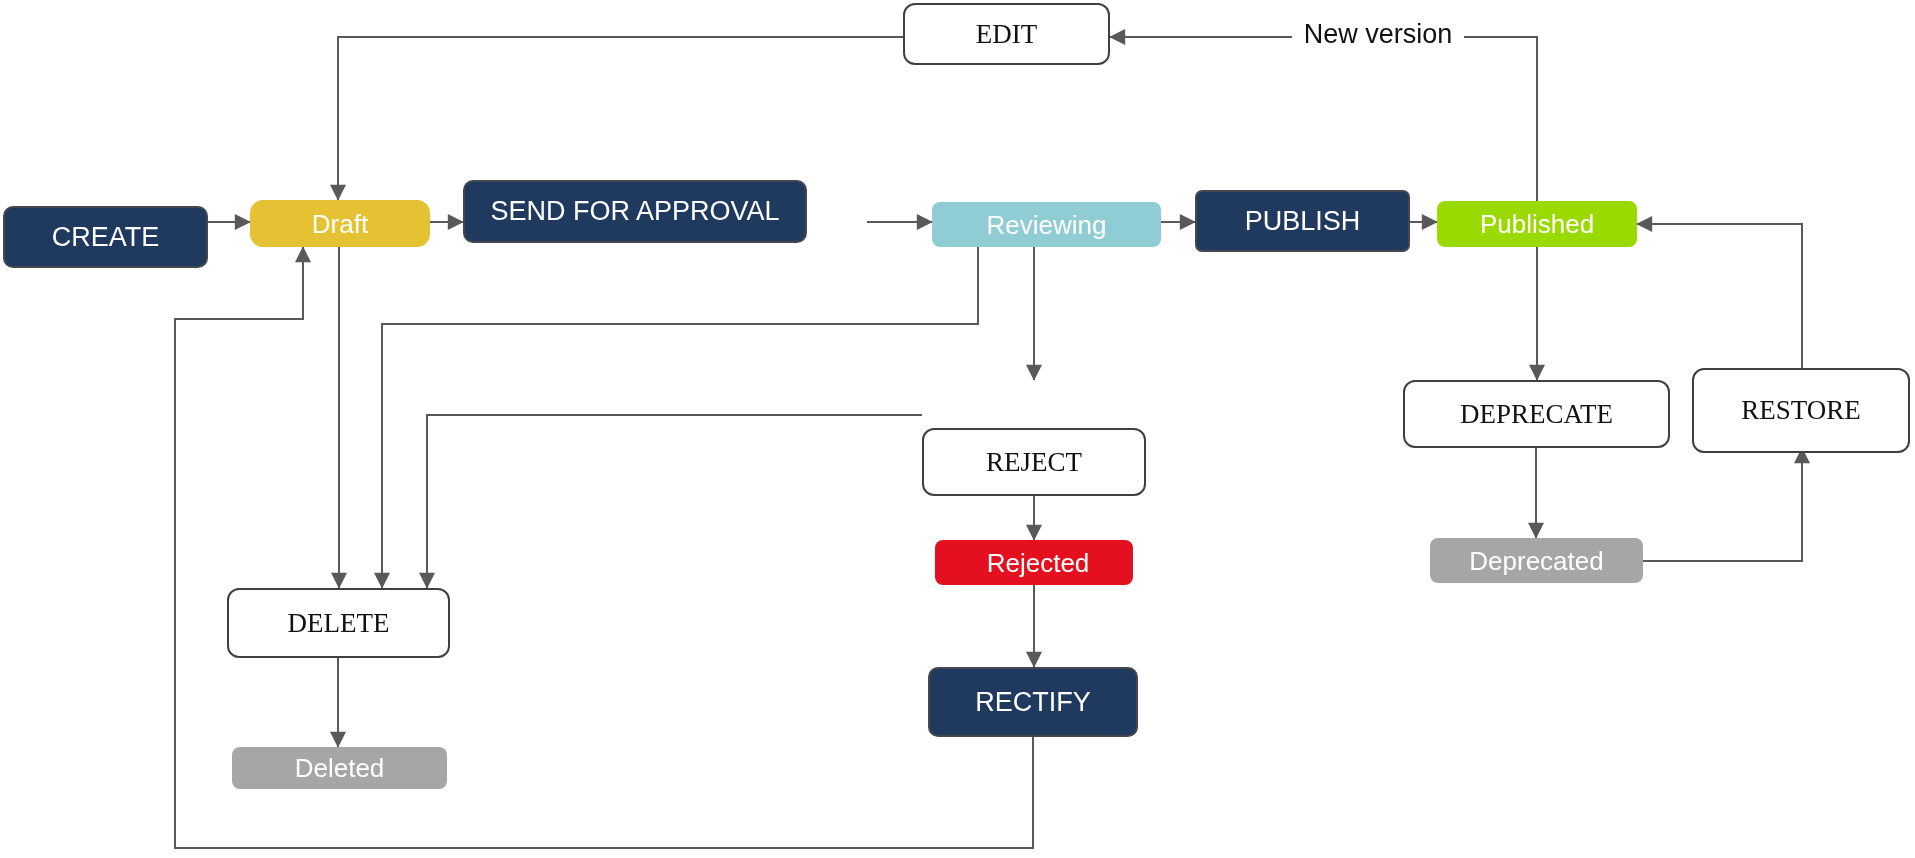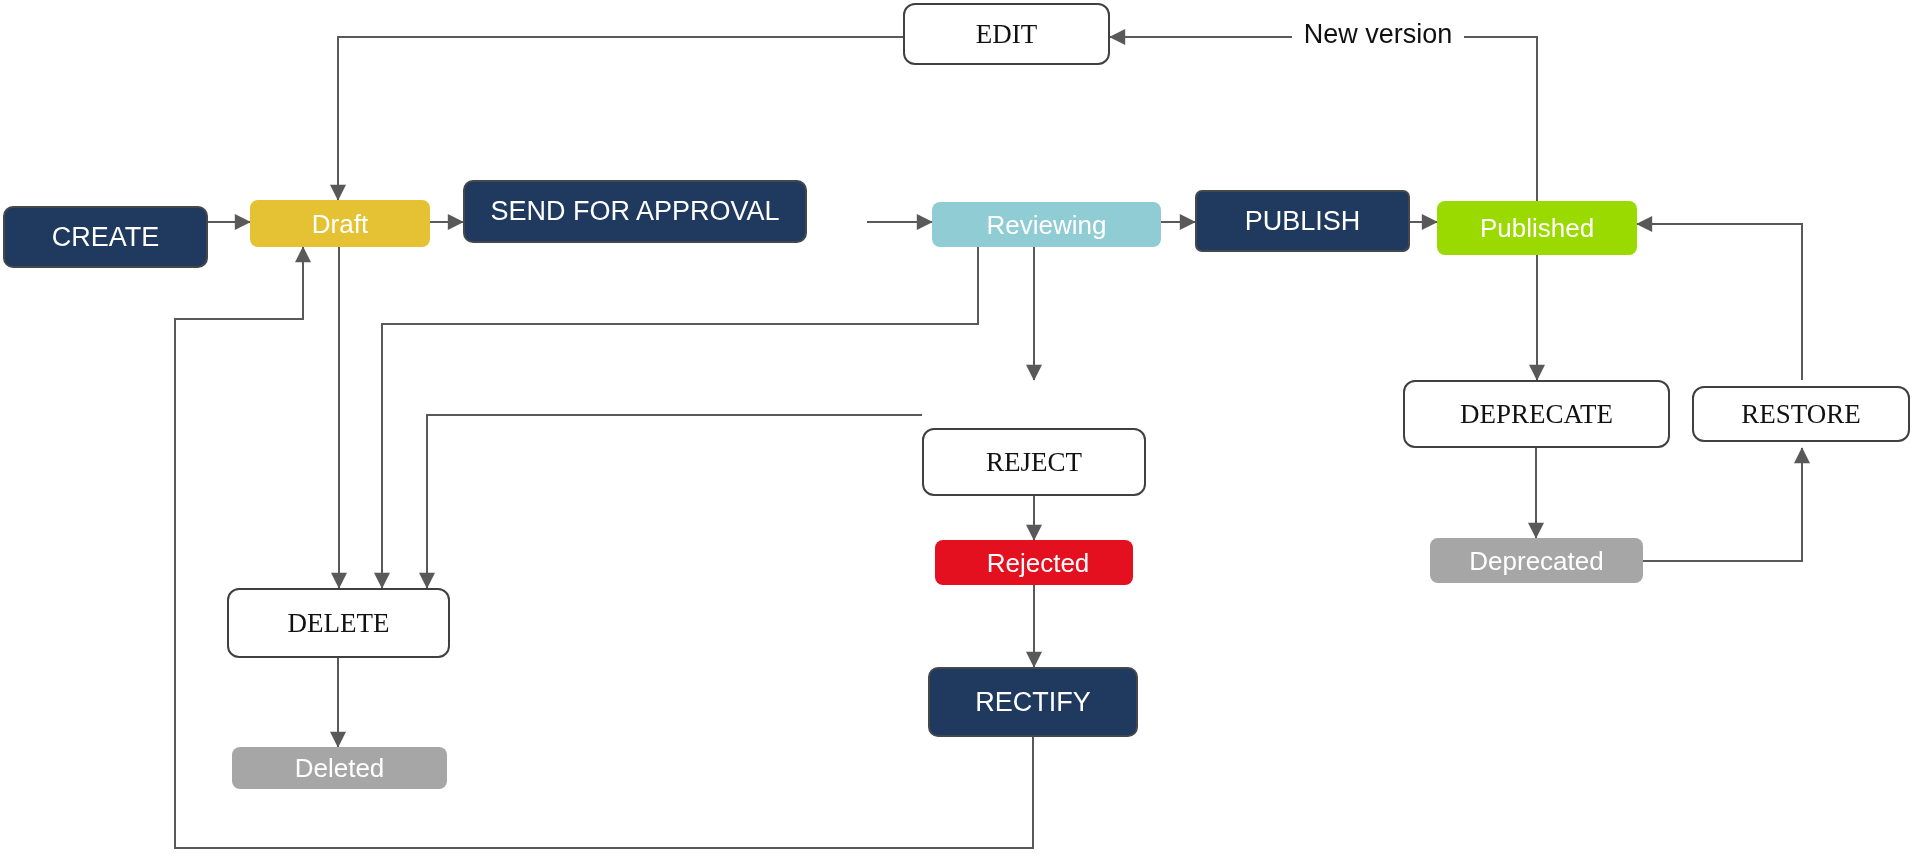--- a/index.html
+++ b/index.html
@@ -96,30 +96,30 @@
     <path class="edge" d="M1034,448 V540" marker-end="url(#arrow)"></path>
     <path class="edge" d="M1034,585 V667" marker-end="url(#arrow)"></path>
     <path class="edge" d="M1033,737 V848 H175 V319 H303 V247" marker-end="url(#arrow)"></path>
     <path class="edge" d="M339,247 V588" marker-end="url(#arrow)"></path>
     <path class="edge" d="M978,247 V324 H382 V588" marker-end="url(#arrow)"></path>
     <path class="edge" d="M922,415 H427 V588" marker-end="url(#arrow)"></path>
     <path class="edge" d="M338,658 V747" marker-end="url(#arrow)"></path>
   </svg>
 
   <div class="node action" style="left:3px;    top:190px; width:205px; height:62px;margin-top:16px;">CREATE</div>
-  <div class="node state state-gold" style="left:250px; top:200px; width:180px; height:47px;">Draft</div>
+  <div class="node state state-gold" style="left:250px; top:200px; width:180px; height:47px;border-radius:13px;">Draft</div>
   <div class="node action" style="left:463px;  top:180px; width:344px; height:63px;">SEND FOR APPROVAL</div>
   <div class="node state state-teal" style="left:932px; top:202px; width:229px; height:45px;">Reviewing</div>
   <div class="node action" style="left:1195px; top:190px; width:215px; height:62px;border-radius:7px;">PUBLISH</div>
-  <div class="node state state-green" style="left:1437px; top:201px; width:200px; height:54px;">Published</div>
+  <div class="node state state-green" style="left:1437px; top:201px; width:200px; height:46px;">Published</div>
   <div class="node plain" style="left:903px;  top:3px;   width:207px; height:62px;">EDIT</div>
   <div class="node plain" style="left:922px;  top:380px; width:224px; height:68px;margin-top:48px;">REJECT</div>
   <div class="node state state-red" style="left:935px; top:540px; width:198px; height:45px;">Rejected</div>
   <div class="node action" style="left:928px;  top:667px; width:210px; height:70px;">RECTIFY</div>
   <div class="node plain" style="left:227px;  top:588px; width:223px; height:70px;">DELETE</div>
   <div class="node state state-gray" style="left:232px; top:747px; width:215px; height:42px;">Deleted</div>
   <div class="node plain" style="left:1403px; top:380px; width:267px; height:68px;">DEPRECATE</div>
-  <div class="node plain" style="left:1692px; top:386px; width:218px; height:56px;">RESTORE</div>
+  <div class="node plain" style="left:1692px; top:368px; width:218px; height:85px;">RESTORE</div>
   <div class="node state state-gray" style="left:1430px; top:538px; width:213px; height:45px;">Deprecated</div>
 
   <div class="edge-label" style="left:1292px; top:16px; width:172px; height:36px;">New version</div>
 
 </div>
 
 </body></html>

